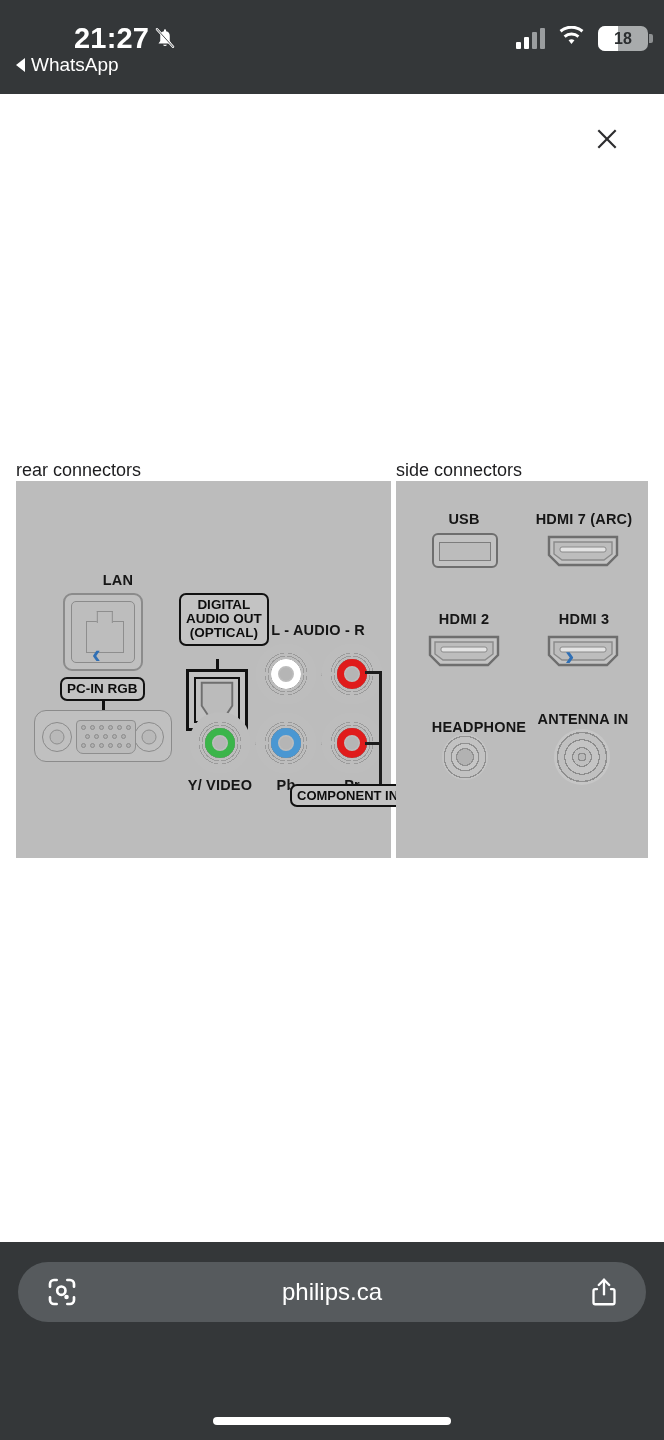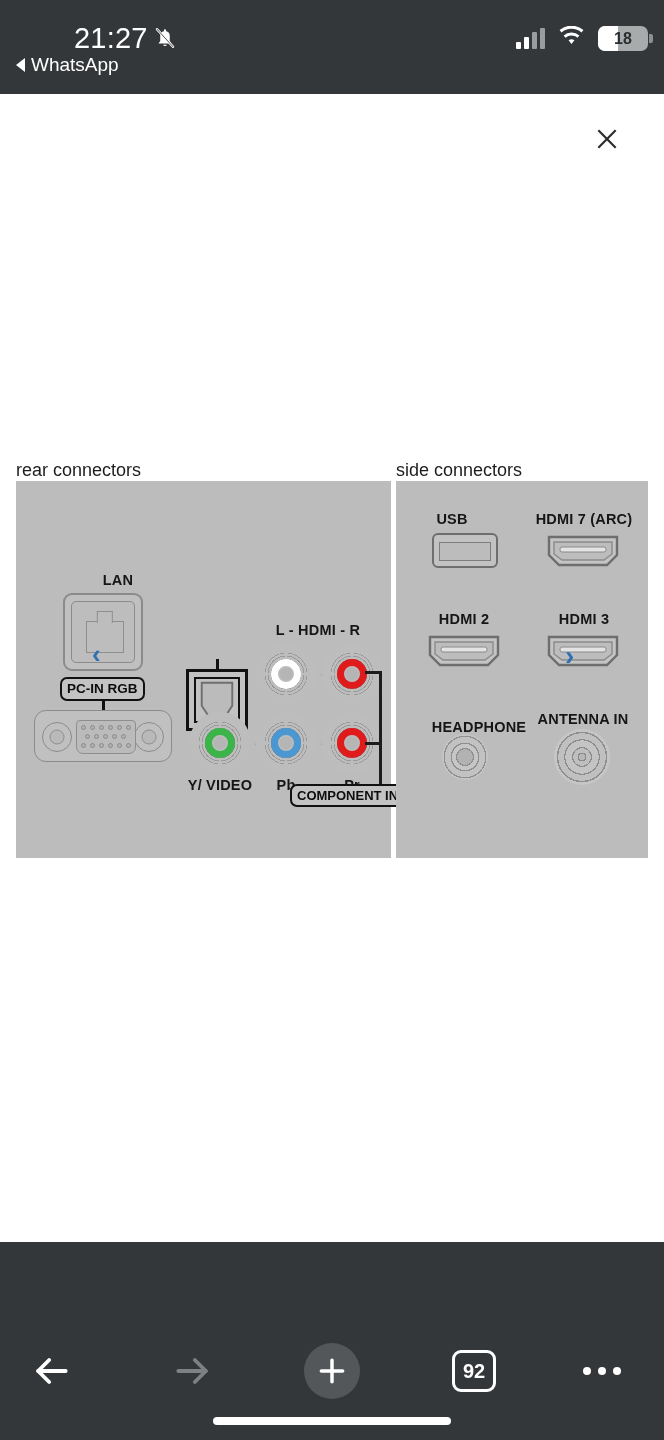--- a/index.html
+++ b/index.html
@@ -2,21 +2,21 @@
 <html><head>
 <meta charset="utf-8">
 <style>
   * { margin:0; padding:0; box-sizing:border-box; }
   html,body { width:664px; height:1440px; background:#fff; font-family:"Liberation Sans", sans-serif; overflow:hidden; }
 
   .phone { position:relative; width:664px; height:1440px; background:#fff; }
 
   
   .statusbar { position:absolute; left:0; top:0; width:664px; height:94px; background:#343739; }
-  .sb-time { position:absolute; left:74px; top:22px; font-size:29px; font-weight:400; color:#fff; letter-spacing:.2px; }
+  .sb-time { position:absolute; left:74px; top:22px; font-size:29px; font-weight:700; color:#fff; letter-spacing:.2px; }
   .sb-bell { position:absolute; left:152px; top:25px; width:26px; height:26px; }
   .sb-back { position:absolute; left:16px; top:54px; display:flex; align-items:center; gap:6px; color:#fff; font-size:19px; font-weight:500; }
   .sb-back .tri { width:0;height:0;border-top:7px solid transparent;border-bottom:7px solid transparent;border-right:9px solid #fff; }
   .sb-right { position:absolute; right:16px; top:26px; display:flex; align-items:center; gap:13px; }
   .bars { display:flex; align-items:flex-end; gap:3px; height:21px; }
   .bars i { display:block; width:5px; background:#fff; border-radius:1px; }
   .bars i:nth-child(1){height:7px;background:#fff;}
   .bars i:nth-child(2){height:12px;background:#fff;}
   .bars i:nth-child(3){height:17px;background:#9a9d9f;}
   .bars i:nth-child(4){height:21px;background:#9a9d9f;}
@@ -193,30 +193,35 @@
             <div class="pin" style="left:44px; top:13px;"></div>
             <div class="pin" style="left:4px; top:22px;"></div>
               <div class="pin" style="left:13px; top:22px;"></div>
             <div class="pin" style="left:22px; top:22px;"></div>
               <div class="pin" style="left:31px; top:22px;"></div>
             <div class="pin" style="left:40px; top:22px;"></div>
               <div class="pin" style="left:49px; top:22px;"></div>
           </div>
         </div>
 
+        <div class="boxlbl" style="left:163px; top:112px; line-height:1.05;">
+          <div>DIGITAL</div>
+          <div>AUDIO OUT</div>
+          <div>(OPTICAL)</div>
+        </div>
         <div style="position:absolute; left:200px; top:178px; width:2.5px; height:12px; background:#111;"></div>
         <div class="opt-out" style="left:170px; top:188px; width:62px; height:62px;">
           <div class="opt-mid" style="left:5px; top:5px; right:5px; bottom:5px;">
             <svg viewBox="0 0 44 44" width="100%" height="100%" preserveAspectRatio="none">
               <path d="M6 4 H38 V28 L30 40 H14 L6 28 Z" fill="#bbb" stroke="#6f6f6f" stroke-width="2"></path>
             </svg>
           </div>
         </div>
 
-        <div class="lbl" style="left:237px; top:141px; width:130px;">L - HDMI - R</div>
+        <div class="lbl" style="left:237px; top:141px; width:130px;">L - AUDIO - R</div>
         <div class="rca" style="left:239px; top:162px;">
           <div class="ring" style="border:7px solid #ffffff;"></div>
         </div>
         <div class="dash" style="left:305px; top:192px; width:17px;"></div>
         <div class="rca" style="left:305px; top:162px;">
           <div class="ring" style="border:7px solid #e01b1b;"></div>
         </div>
 
         <div class="rca" style="left:173px; top:231px;">
           <div class="ring" style="border:7px solid #3bb54a;"></div>
@@ -234,21 +239,21 @@
         <div class="lbl" style="left:313px; top:296px; width:46px;">Pr</div>
 
         <div class="brk" style="left:349px; top:190px; width:17px; height:3px;"></div>
         <div class="brk" style="left:349px; top:261px; width:17px; height:3px;"></div>
         <div class="brk" style="left:363px; top:190px; width:3px; height:128px;"></div>
         <div class="boxlbl" style="left:274px; top:303px; font-size:13px;">COMPONENT IN</div>
       </div>
 
       <div class="panel panel-side">
 
-        <div class="lbl" style="left:16px; top:30px; width:80px;">USB</div>
+        <div class="lbl" style="left:28px; top:30px; width:80px;">USB</div>
         <div class="usb" style="left:36px; top:52px; width:66px; height:35px;">
           <div class="usb-in"></div>
         </div>
 
         <div class="lbl" style="left:130px; top:30px; width:116px;">HDMI 7 (ARC)</div>
         <div class="hdmi" style="left:149px; top:52px; width:76px; height:36px;">
           <svg viewBox="0 0 76 36" width="76" height="36" preserveAspectRatio="none">
             <path d="M4 4 H72 V22 L62 32 H14 L4 22 Z" fill="#c4c4c4" stroke="#6e6e6e" stroke-width="2.4"></path>
             <path d="M9 9 H67 V21 L59 27 H17 L9 21 Z" fill="#bdbdbd" stroke="#8a8a8a" stroke-width="1.4"></path>
             <rect x="15" y="14" width="46" height="5" rx="2" fill="#e3e3e3" stroke="#8a8a8a" stroke-width="1"></rect>
@@ -289,44 +294,37 @@
       <span class="pdot"></span>
       <span class="pdot active"></span>
       <span class="pdot"></span>
       <span class="pdot"></span>
       <span class="pdot"></span>
     </div>
   </div>
 
   <div class="chrome">
 
-
-    <div class="toolbar">
-      <div class="tb-item tb-back">
-        <svg viewBox="0 0 24 24" width="44" height="44">
-          <path d="M20 12 H5" stroke="#fff" stroke-width="2.1" stroke-linecap="round"></path>
-          <path d="M11 6 L5 12 L11 18" fill="none" stroke="#fff" stroke-width="2.1" stroke-linecap="round" stroke-linejoin="round"></path>
+    <div class="urlbar">
+      <div class="lens">
+        <svg viewBox="0 0 24 24" width="32" height="32">
+          <path d="M3 8V6a3 3 0 0 1 3-3h2" fill="none" stroke="#fff" stroke-width="2" stroke-linecap="round"></path>
+          <path d="M21 8V6a3 3 0 0 0-3-3h-2" fill="none" stroke="#fff" stroke-width="2" stroke-linecap="round"></path>
+          <path d="M3 16v2a3 3 0 0 0 3 3h2" fill="none" stroke="#fff" stroke-width="2" stroke-linecap="round"></path>
+          <path d="M21 16v2a3 3 0 0 1-3 3h-2" fill="none" stroke="#fff" stroke-width="2" stroke-linecap="round"></path>
+          <circle cx="11.5" cy="11" r="3.1" fill="none" stroke="#fff" stroke-width="2"></circle>
+          <circle cx="15.4" cy="15.8" r="1.7" fill="#fff"></circle>
         </svg>
       </div>
-      <div class="tb-item tb-fwd">
-        <svg viewBox="0 0 24 24" width="44" height="44">
-          <path d="M4 12 H19" stroke="#7d8184" stroke-width="2.1" stroke-linecap="round"></path>
-          <path d="M13 6 L19 12 L13 18" fill="none" stroke="#7d8184" stroke-width="2.1" stroke-linecap="round" stroke-linejoin="round"></path>
+      <div class="url-text">philips.ca</div>
+      <div class="share">
+        <svg viewBox="0 0 24 26" width="28" height="32">
+          <path d="M12 2.5 L12 15" stroke="#fff" stroke-width="2" stroke-linecap="round"></path>
+          <path d="M7.5 7 L12 2.5 L16.5 7" fill="none" stroke="#fff" stroke-width="2" stroke-linecap="round" stroke-linejoin="round"></path>
+          <path d="M6 10.5 H4.5 a1.5 1.5 0 0 0-1.5 1.5 v10 a1.5 1.5 0 0 0 1.5 1.5 h15 a1.5 1.5 0 0 0 1.5-1.5 v-10 a1.5 1.5 0 0 0-1.5-1.5 H18" fill="none" stroke="#fff" stroke-width="2" stroke-linecap="round"></path>
         </svg>
       </div>
-      <div class="tb-item tb-add">
-        <svg viewBox="0 0 24 24" width="32" height="32">
-          <path d="M12 4 V20 M4 12 H20" stroke="#fff" stroke-width="2.6" stroke-linecap="round"></path>
-        </svg>
-      </div>
-      <div class="tb-item tb-tabs">
-        <div class="tabs-box">92</div>
-      </div>
-      <div class="tb-item tb-more">
-        <i></i>
-        <i></i>
-        <i></i>
-      </div>
-    </div>
+    </div>
+
   </div>
 
   <div class="home-ind"></div>
 </div>
 
 </body></html>

